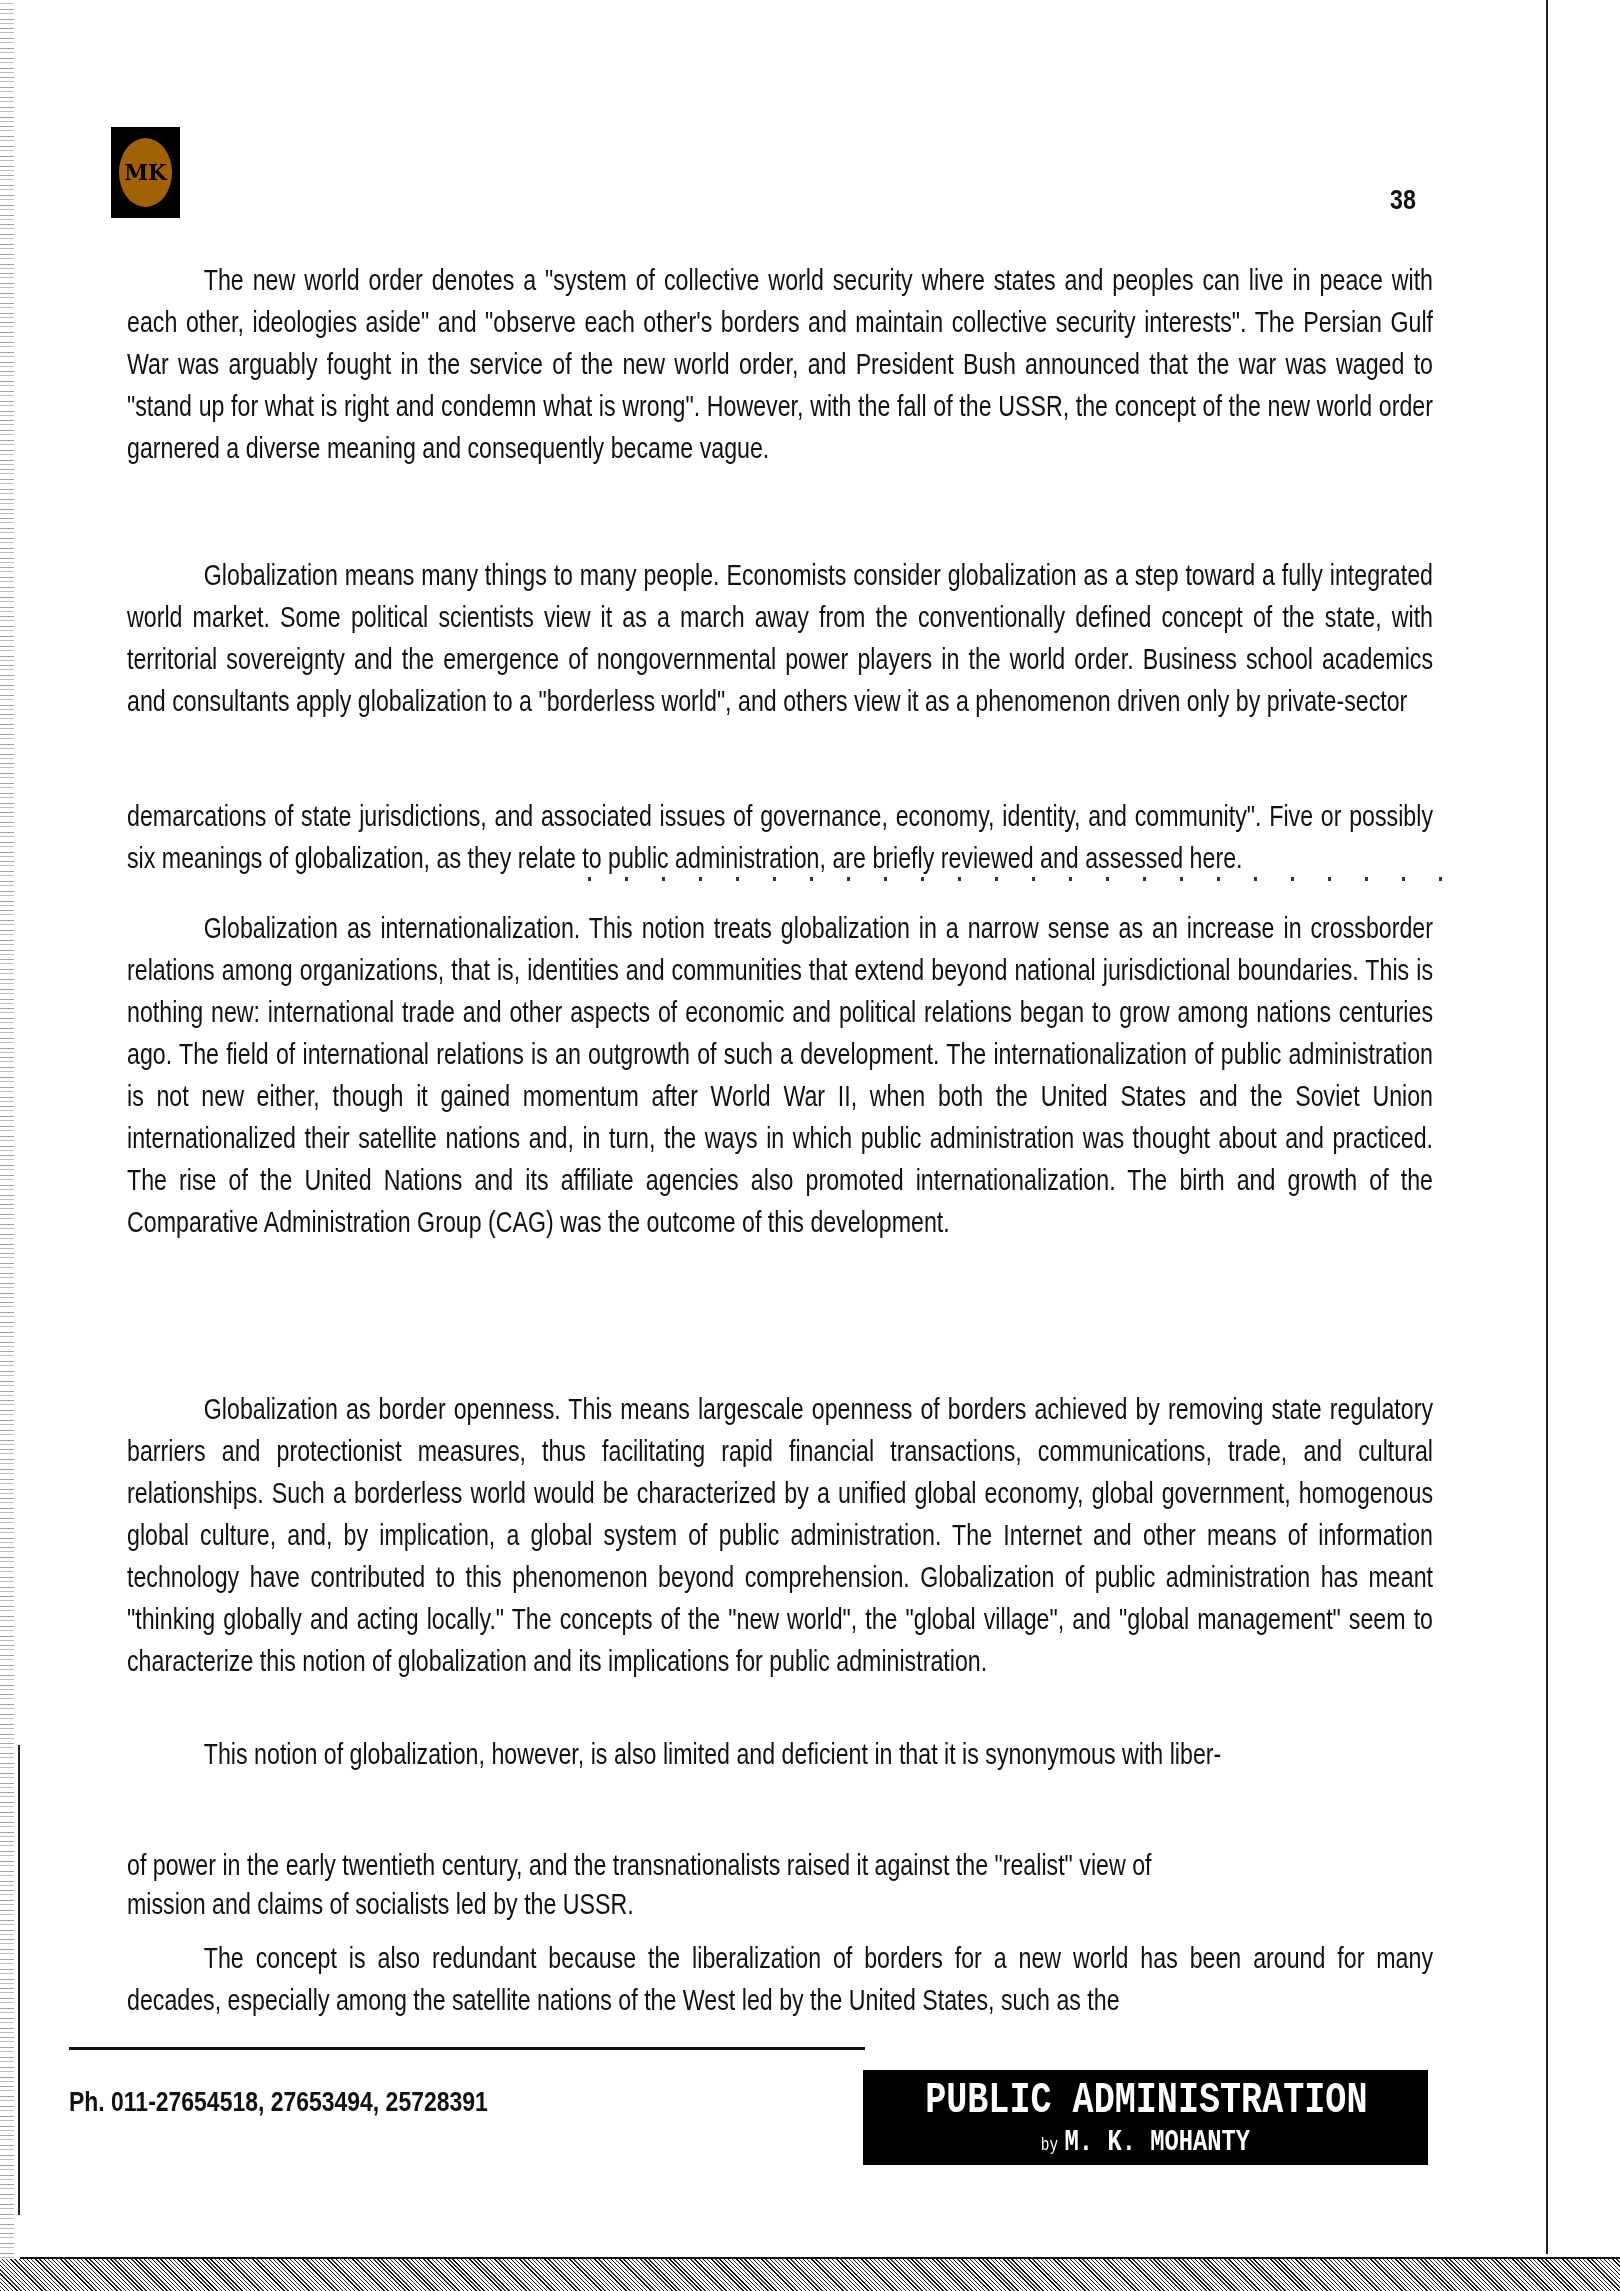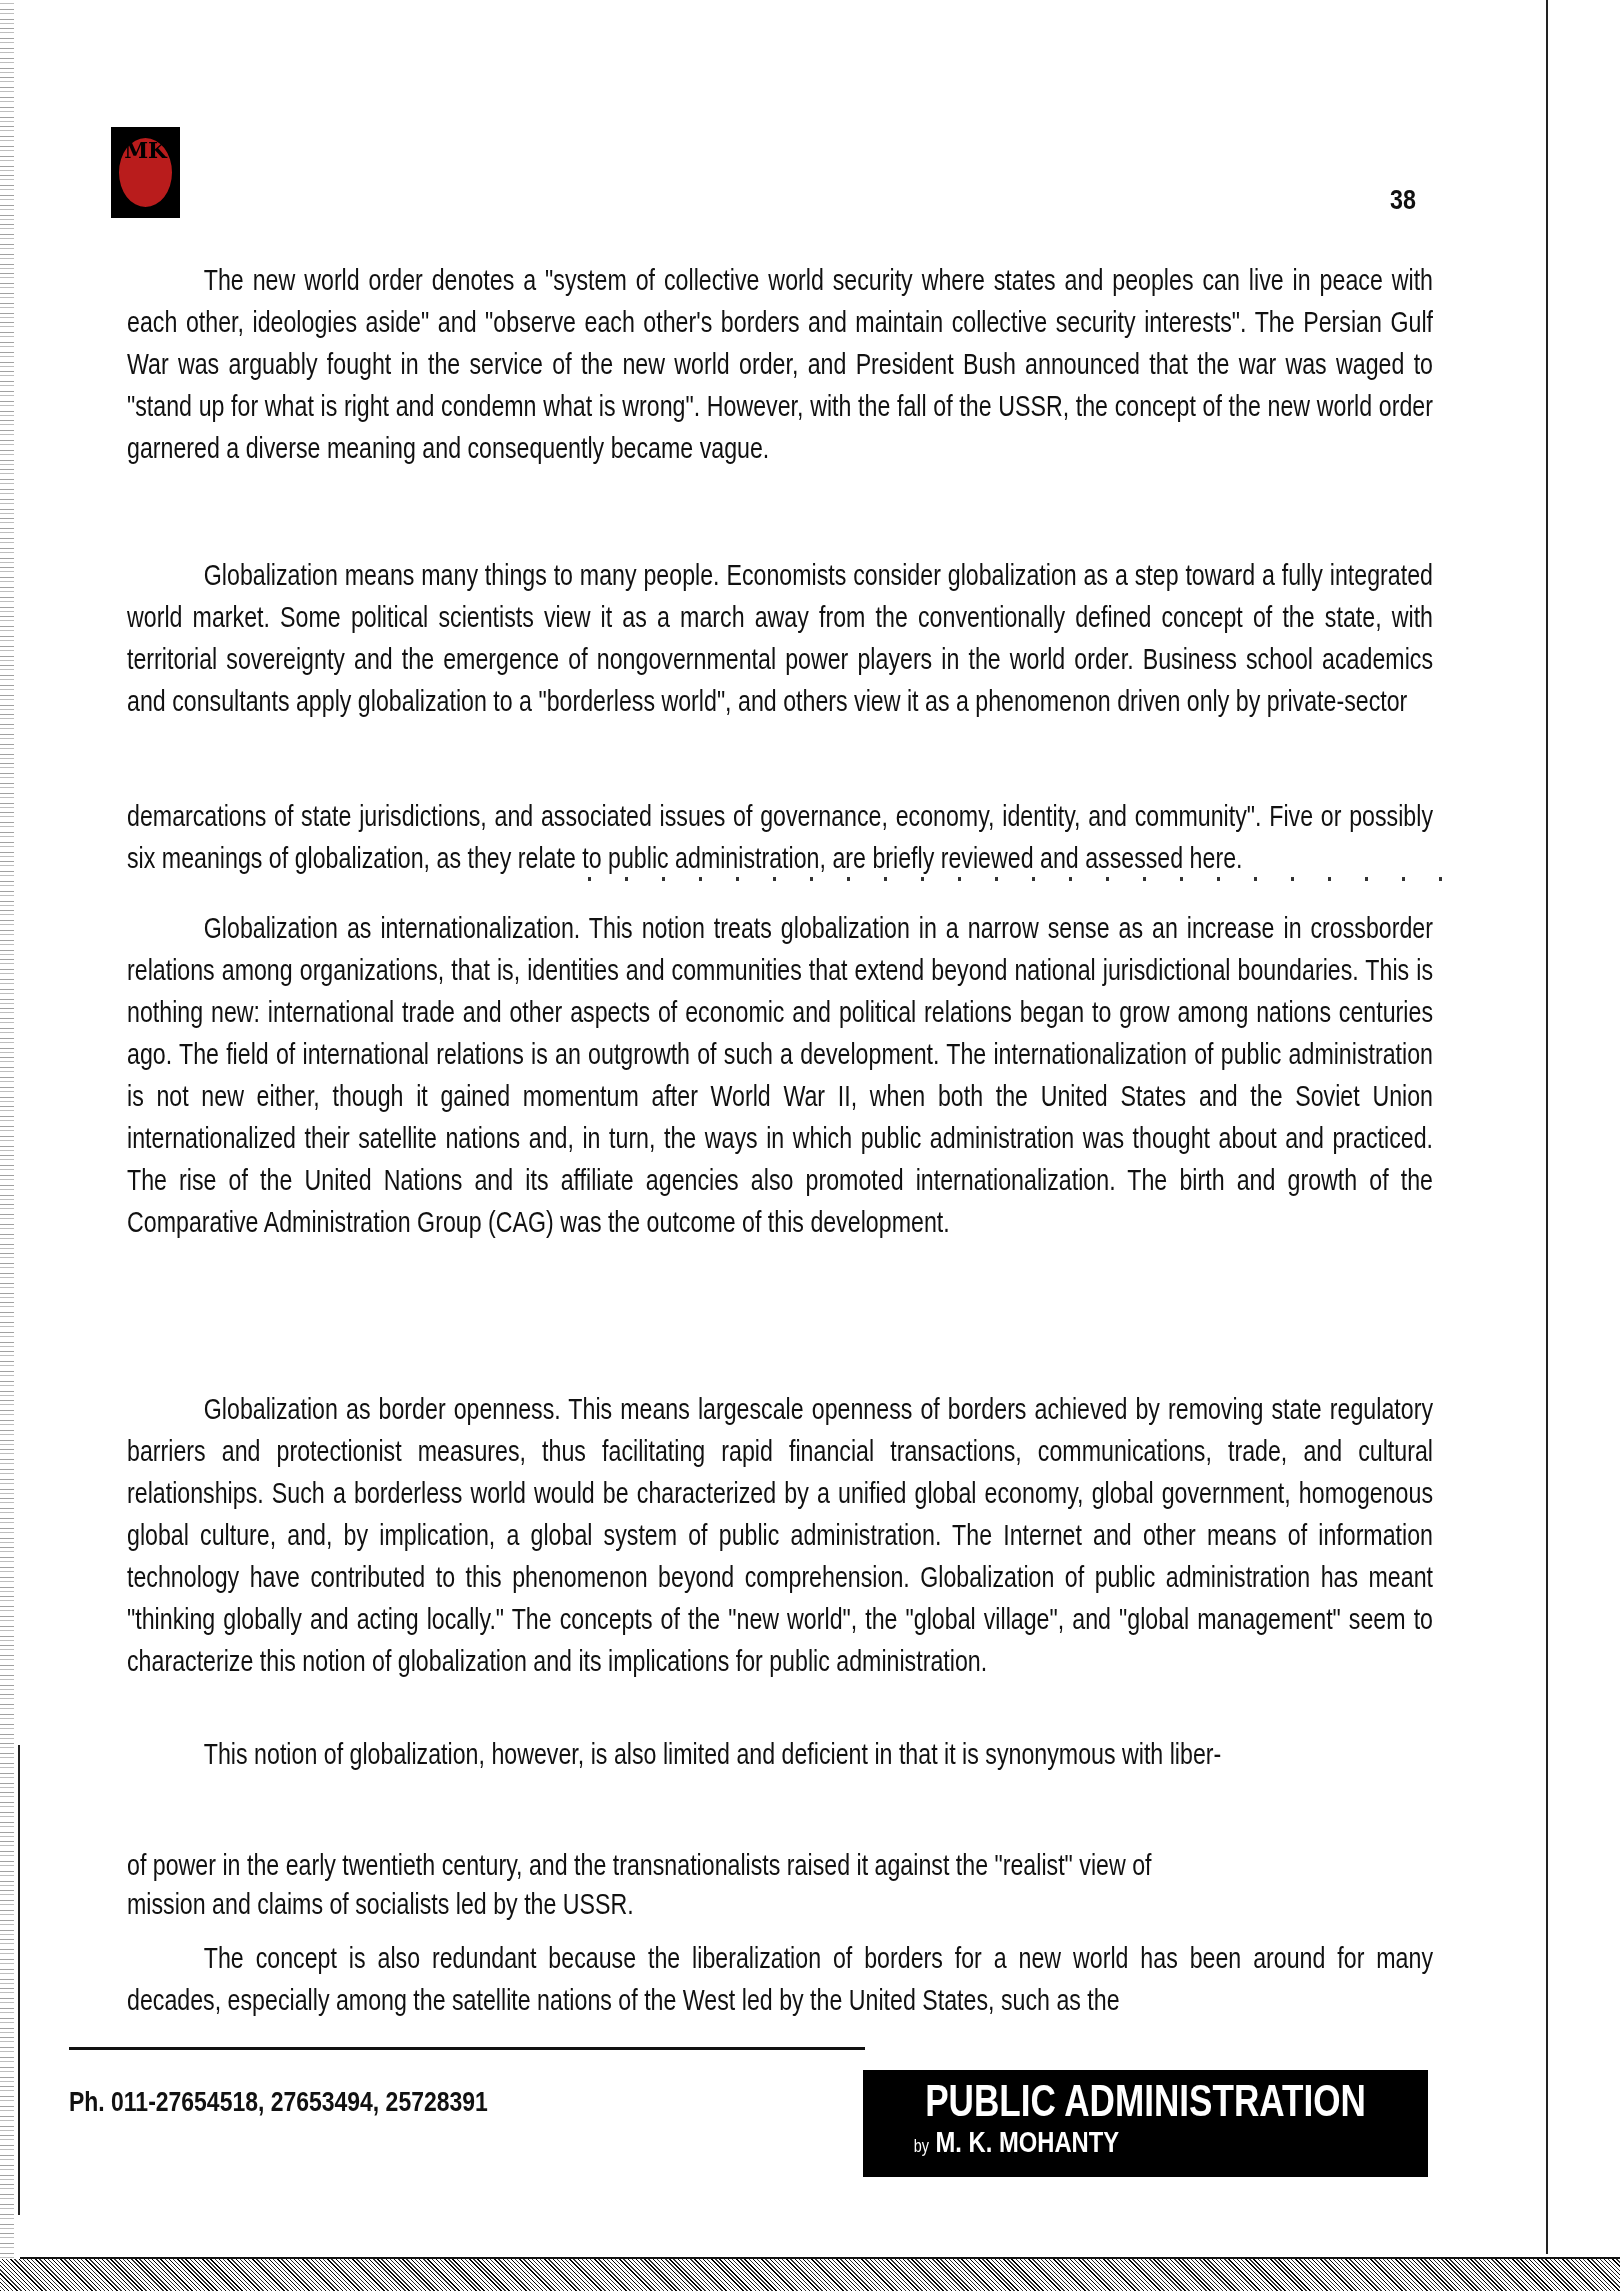--- a/index.html
+++ b/index.html
@@ -22,22 +22,22 @@
   }
   .bottom-rule { position:absolute; left:19.6px; top:2257px; width:1601px; height:2px; background:#111; }
   .right-border {
     position:absolute; left:1546px; top:0; width:2px; height:2254px; background:#222;
   }
   .header { position:absolute; left:111px; top:127px; height:91px; display:flex; }
   .logo {
     width:69px; height:91px; background:#000; display:flex; align-items:center; justify-content:center;
   }
   .logo .seal {
-    width:53px; height:69px; border-radius:50%; background:#b91c1c; border:2.9px double #000;
-    display:flex; align-items:flex-start; justify-content:center;
+    width:53px; height:69px; border-radius:50%; background:#a16207; border:2.9px double #000;
+    display:flex; align-items:center; justify-content:center;
   }
   .logo .seal span {
     font-family:"DejaVu Serif", serif; font-weight:bold; font-size:21.6px; color:#000;
   }
   .banner {
     width:325px; height:91px; background:#000; color:#fff; display:flex; align-items:center; justify-content:center;
     border-top:2.9px solid #000; position:relative;
   }
   .banner::before, .banner::after {
     content:""; position:absolute; left:3.9px; right:0; height:2px; background:#fff;
@@ -62,22 +62,23 @@
     display:block; transform:scaleX(0.80); transform-origin:left top; width:125%;
   }
   .footer-rule {
     position:absolute; left:69px; top:2047px; width:796px; height:2.9px; background:#111;
   }
   .phone {
     position:absolute; left:69px; top:2086px; font-weight:bold; font-size:28px;
     transform:scaleX(0.82); transform-origin:left; white-space:nowrap;
   }
   .footer-banner {
-    position:absolute; left:863px; top:2070px; width:565px; height:107px; background:#000; color:#fff;
-    text-align:left;
+    position:absolute; left:863px; top:2070px; width:565px; height:95px; background:#000; color:#fff;
+    text-align:center;
+    font-family:Liberation Mono, monospace;
   }
   .footer-banner .t1 {
     display:block; font-weight:bold; font-size:45px; line-height:53px; margin-top:3.9px;
     transform:scaleX(0.78); white-space:nowrap;
   }
   .footer-banner .t2 {
     display:block; font-weight:bold; font-size:29px; line-height:31px;
     transform:scaleX(0.82); white-space:nowrap;
   }
   .footer-banner .by { font-size:17.6px; font-weight:normal; margin-right:7.8px; }

